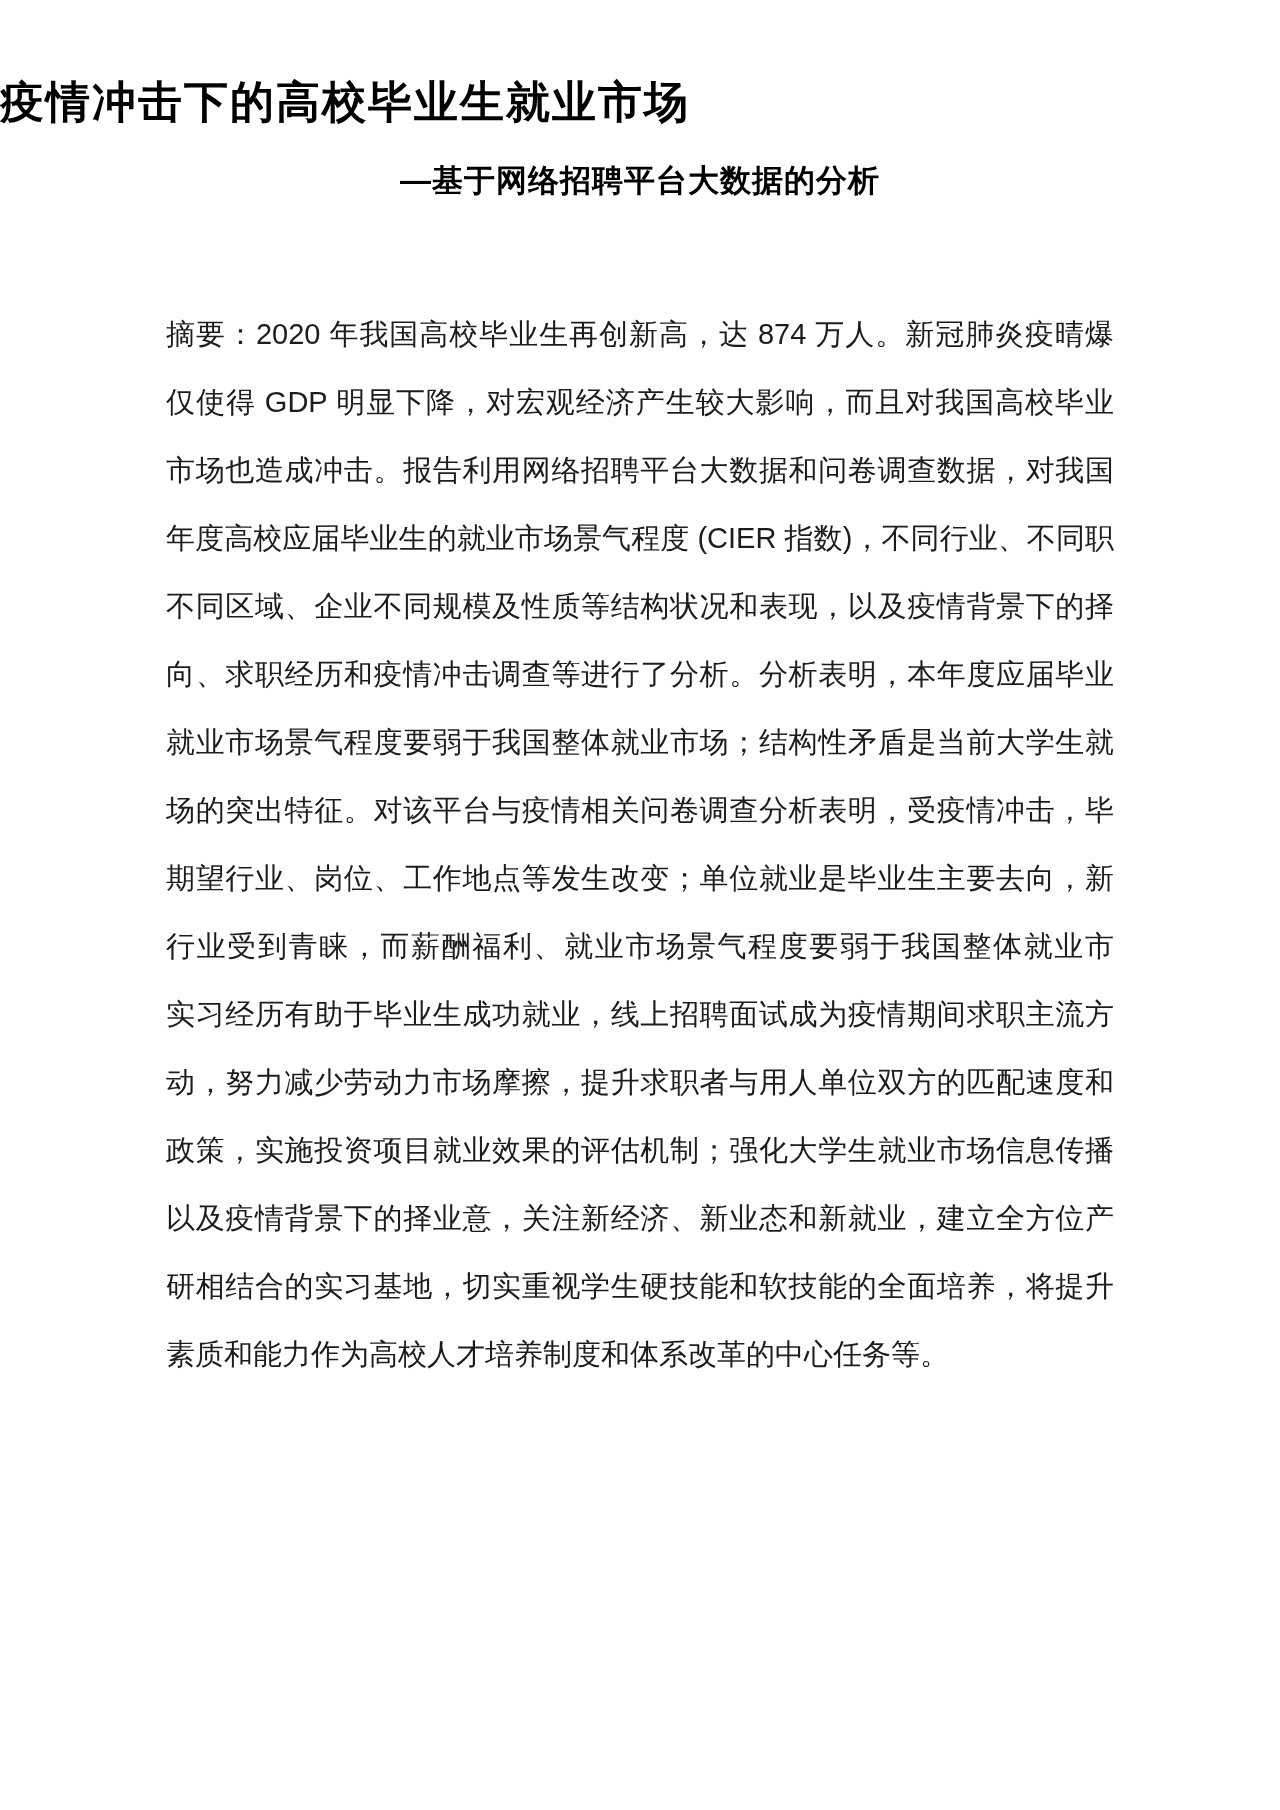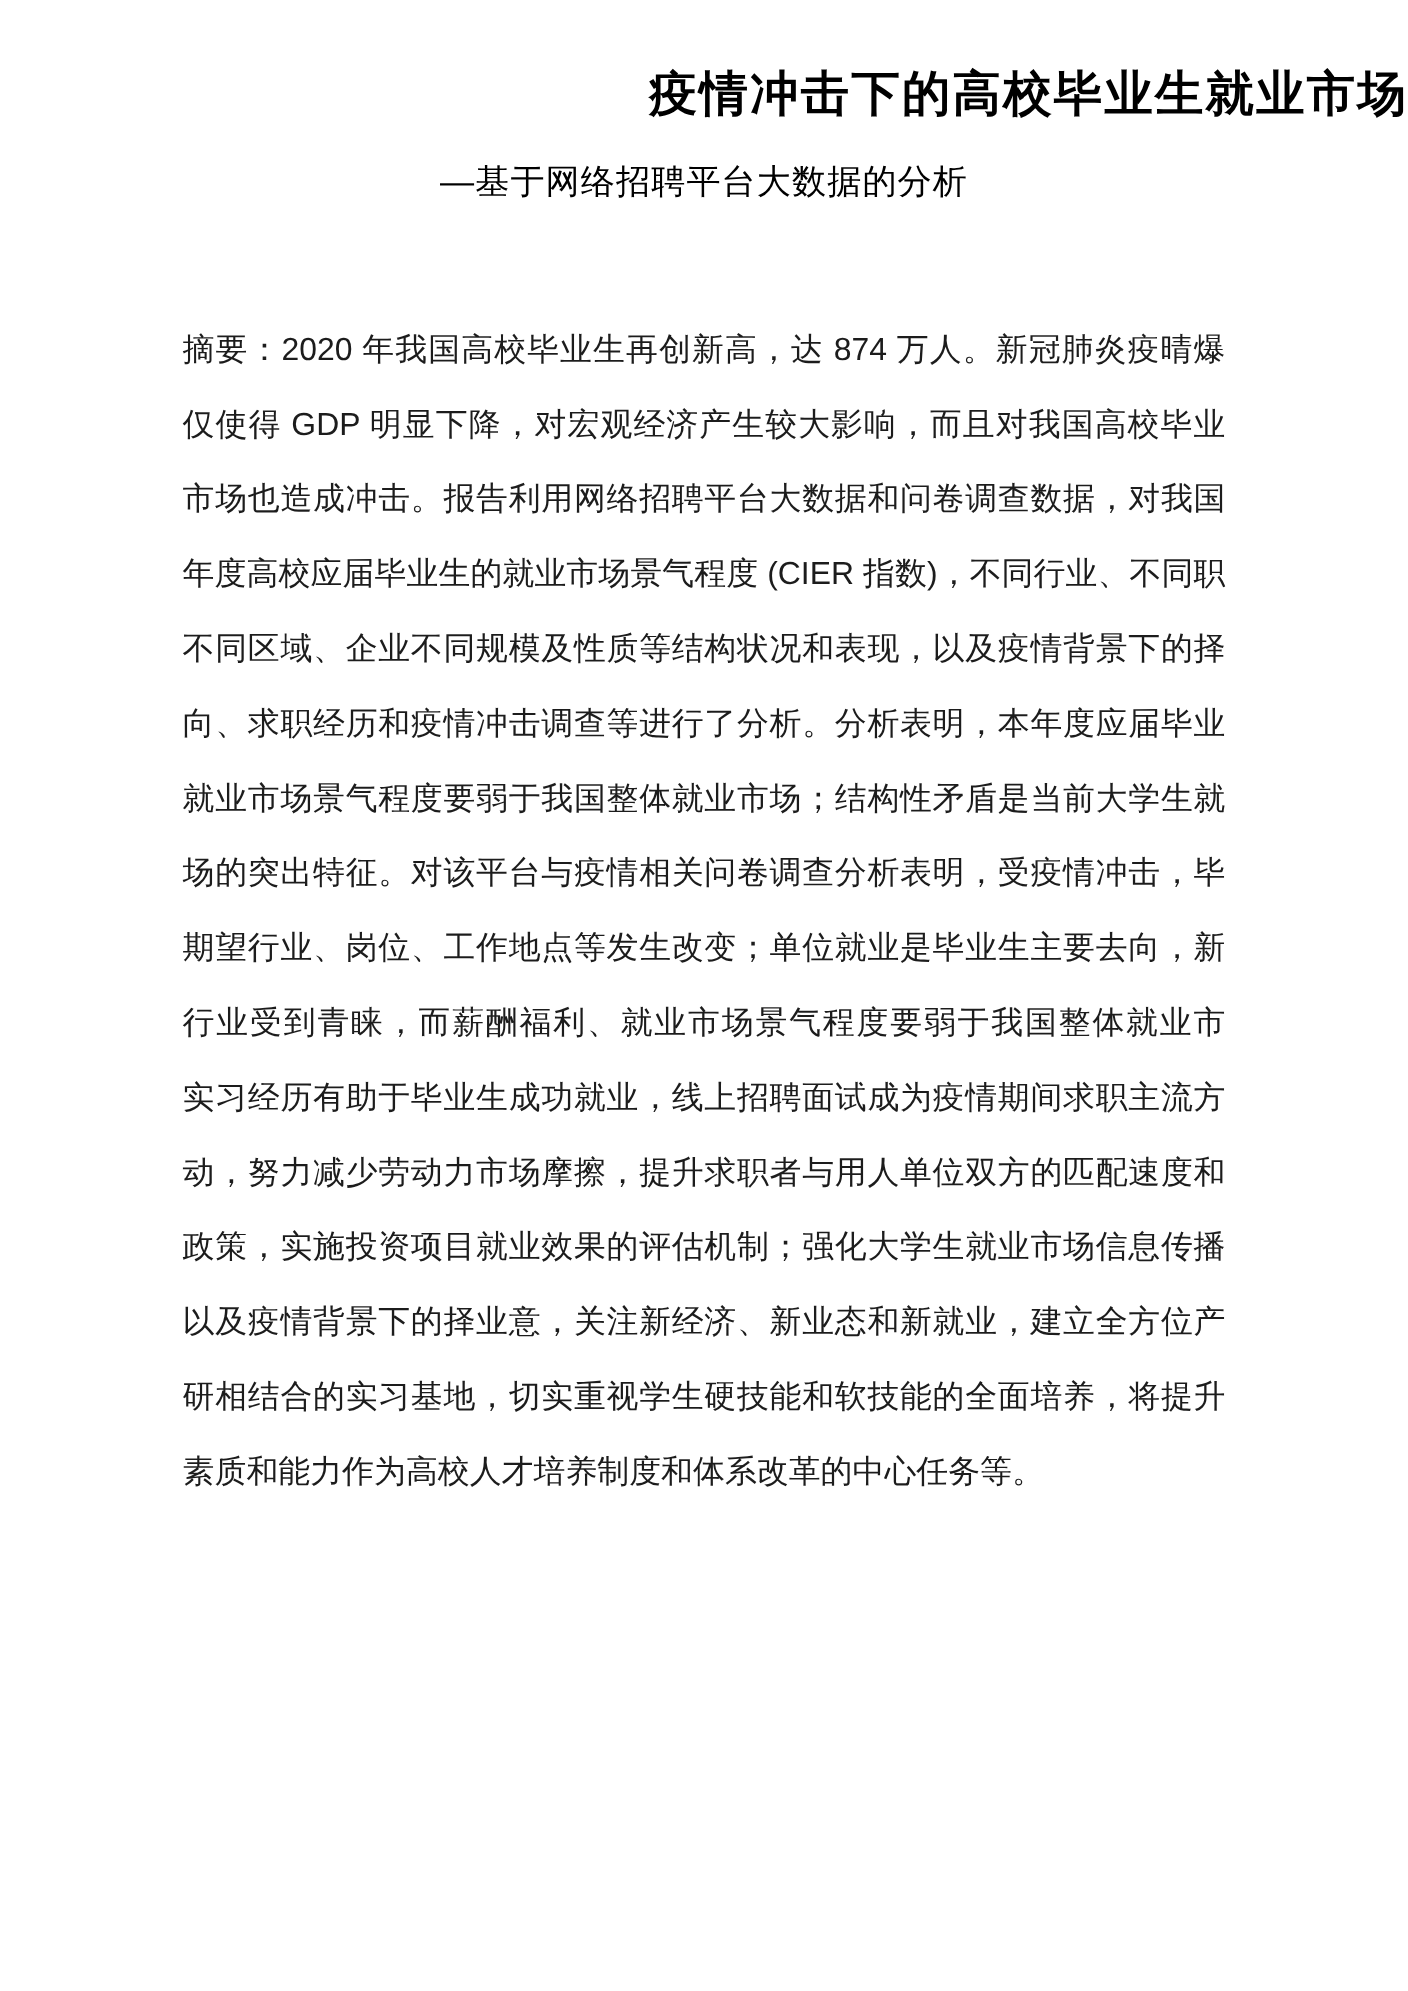--- a/index.html
+++ b/index.html
@@ -12,33 +12,33 @@
     width: 1280px;
     height: 1810px;
     background: #ffffff;
     font-family: "Liberation Sans", sans-serif;
     color: #161616;
     overflow: hidden;
     box-sizing: border-box;
   }
   .doc-title {
     margin: 0;
-    padding-top: 62px;
-    text-align: right;
+    padding-top: 78px;
+    text-align: left;
     font-size: 44px;
     font-weight: 700;
     letter-spacing: 2px;
     color: #000000;
     line-height: 1.1;
   }
   .doc-subtitle {
     margin: 38px 0 0 0;
     text-align: center;
     font-size: 31px;
-    font-weight: 400;
+    font-weight: 700;
     letter-spacing: 1px;
     color: #000000;
     line-height: 1.1;
   }
   .abstract {
     width: 948px;
     margin: 102px auto 0 auto;
     font-size: 29px;
     color: #1c1c1c;
   }

